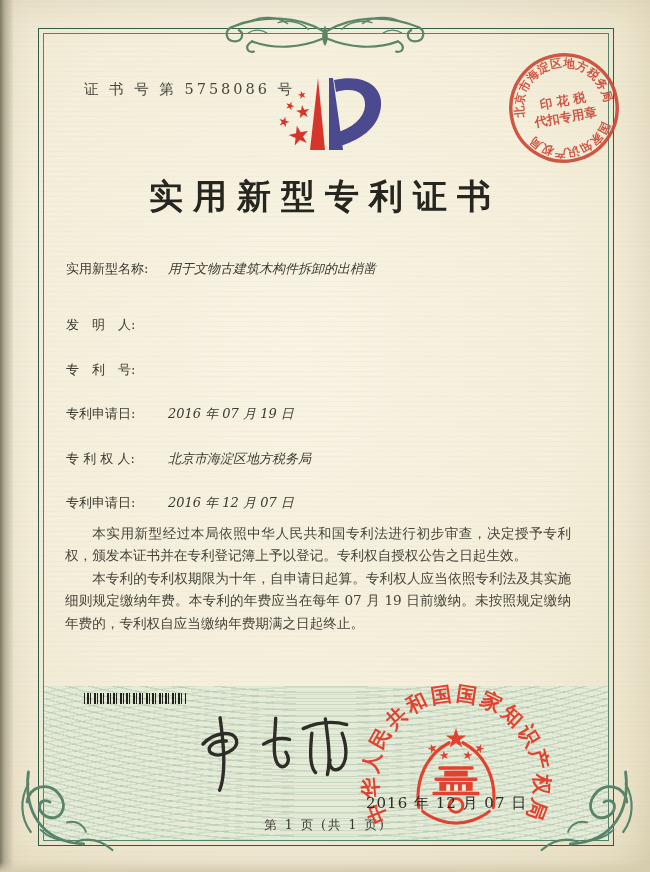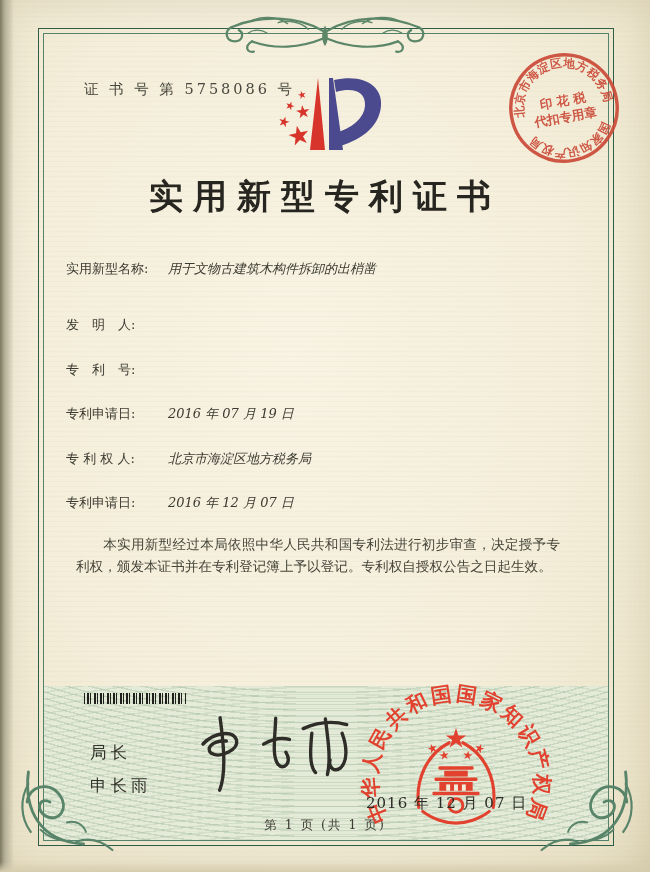--- a/index.html
+++ b/index.html
@@ -30,21 +30,21 @@
   
   .cert-number{position:absolute;left:84px;top:80px;font-size:14.5px;letter-spacing:3px;color:#47463e;z-index:4;}
   .title{position:absolute;left:0;right:0;top:174px;text-align:center;font-size:34px;font-weight:bold;
     letter-spacing:10px;color:#26251f;z-index:4;}
   .fields{position:absolute;left:66px;top:252px;width:520px;z-index:4;}
   .field-row{display:flex;margin-bottom:0;position:absolute;left:0;font-size:13px;color:#3b3a31;white-space:nowrap;}
   .field-label{display:inline-block;min-width:102px;}
   .field-value{display:inline-block;font-style:italic;}
   .paras{position:absolute;left:64px;width:508px;top:521px;z-index:4;font-size:13.6px;line-height:1.63;
     color:#46453a;text-align:justify;}
-  .paras p{margin:12px;text-indent:2em;}
+  .paras p{margin:1px;text-indent:2em;}
   .barcode{position:absolute;left:84px;top:693px;width:102px;height:11px;z-index:4;
     background:repeating-linear-gradient(90deg,#20201c 0 1px,rgba(0,0,0,0) 1px 3px,#20201c 3px 5px,rgba(0,0,0,0) 5px 6px,#20201c 6px 7px,rgba(0,0,0,0) 7px 10px,#20201c 10px 12px,rgba(0,0,0,0) 12px 13px);}
   .signoff{position:absolute;left:90px;top:736px;z-index:4;font-size:16.5px;color:#33322b;line-height:2.0;letter-spacing:4px;}
   .signature-svg{position:absolute;left:178px;top:698px;z-index:4;transform:rotate(-3deg);}
   .stamp-svg{position:absolute;left:506px;top:50px;z-index:5;transform:rotate(-10deg);opacity:.92;}
   .seal-svg{position:absolute;left:358px;top:682px;z-index:5;opacity:.95;}
   .seal-date{position:absolute;left:366px;top:794px;width:160px;z-index:6;font-size:15px;color:#2c2b26;
     letter-spacing:1px;white-space:nowrap;}
   .footer{position:absolute;left:0;right:0;top:817px;text-align:center;font-size:12.5px;color:#3c3b33;z-index:4;letter-spacing:2px;}
   .ornament{position:absolute;z-index:3;}
@@ -154,28 +154,25 @@
       <span class="field-value">北京市海淀区地方税务局</span>
     </div>
     <div class="field-row" style="top:242px">
       <span class="field-label">专利申请日:</span>
       <span class="field-value">2016 年 12 月 07 日</span>
     </div>
   </div>
 
   <div class="paras">
     <p>本实用新型经过本局依照中华人民共和国专利法进行初步审查，决定授予专利权，颁发本证书并在专利登记簿上予以登记。专利权自授权公告之日起生效。</p>
+    <p>本专利的专利权期限为十年，自申请日起算。专利权人应当依照专利法及其实施细则规定缴纳年费。本专利的年费应当在每年 07 月 19 日前缴纳。未按照规定缴纳年费的，专利权自应当缴纳年费期满之日起终止。</p>
   </div>
 
   <div class="barcode"></div>
 
-  <div class="signoff">
-    <div>局长</div>
-    <div>申长雨</div>
-  </div>
 
   <svg class="signature-svg" width="185" height="100" viewBox="0 0 220 110">
     <g stroke="#2e2d28" stroke-width="4" fill="none" stroke-linecap="round" stroke-linejoin="round">
       <path d="M30,46 C44,33 66,31 70,43 C73,55 50,64 40,58 C32,52 41,42 58,44"></path>
       <path d="M52,16 C54,40 57,80 47,102"></path>
       <path d="M102,50 C112,45 124,43 133,46"></path>
       <path d="M118,20 C116,44 111,64 118,75 C124,83 135,74 128,61"></path>
       <path d="M150,34 C168,27 187,27 202,32"></path>
       <path d="M160,40 C157,60 155,79 162,87"></path>
       <path d="M177,24 C179,50 181,72 176,90"></path>

